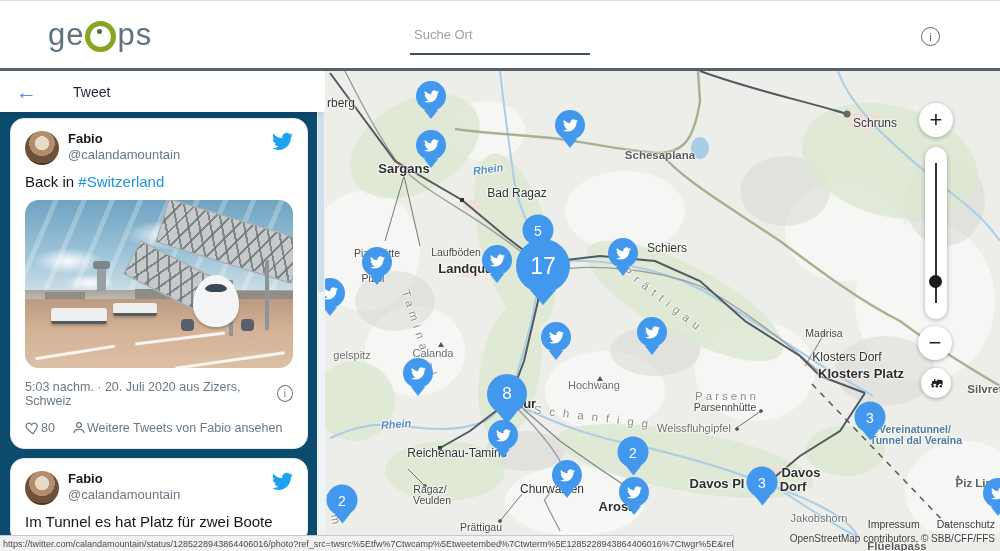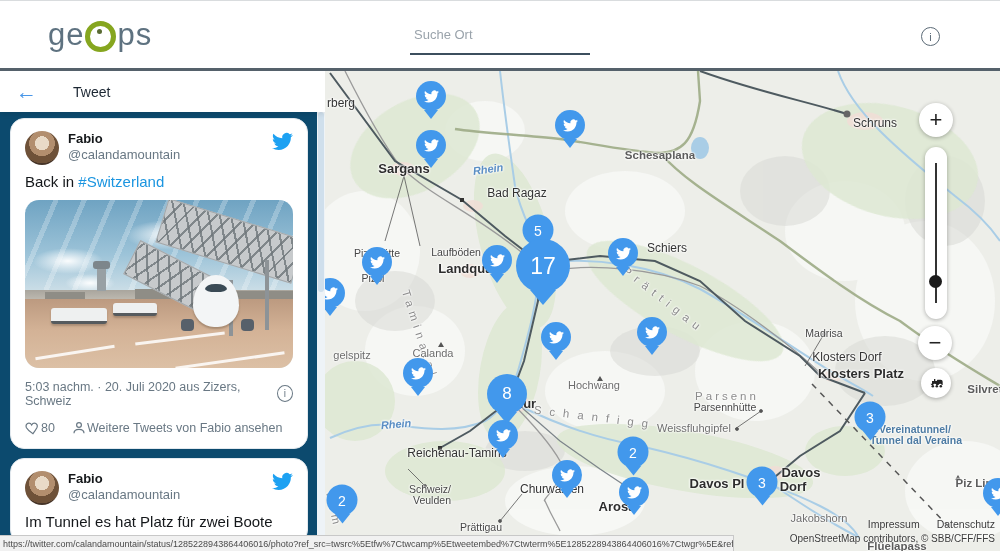--- a/index.html
+++ b/index.html
@@ -343,21 +343,21 @@
       <span class="lbl peak" style="left: 108px; top: 282px; transform: translate(-50%, -50%);">Calanda</span>
       <span class="lbl peak" style="left: 27px; top: 284px; transform: translate(-50%, -50%);">gelspitz</span>
       <span class="lbl peak" style="left: 269px; top: 314px; transform: translate(-50%, -50%);">Hochwang</span>
       <span class="lbl town-lg" style="left: 196px; top: 332px; transform: translate(-50%, -50%);">Chur</span>
       <span class="lbl water" style="left: 71px; top: 353px; transform: translate(-50%, -50%) rotate(-5deg);">Rhein</span>
       <span class="lbl town" style="left: 132px; top: 382px; transform: translate(-50%, -50%);">Reichenau-Tamins</span>
       <span class="lbl region" style="left: 270px; top: 346px; transform: translate(-50%, -50%) rotate(7deg); letter-spacing: 8px;">Schanfigg</span>
       <span class="lbl peak" style="left: 369px; top: 357px; transform: translate(-50%, -50%);">Weissfluhgipfel</span>
       <span class="lbl region" style="left: 402px; top: 325px; transform: translate(-50%, -50%); letter-spacing: 3px;">Parsenn</span>
       <span class="lbl place-sm" style="left: 400px; top: 336px; transform: translate(-50%, -50%);">Parsennhütte</span>
-      <span class="lbl place-sm" style="left: 105px; top: 418px; transform: translate(-50%, -50%);">Schweiz/</span>
+      <span class="lbl place-sm" style="left: 105px; top: 418px; transform: translate(-50%, -50%);">Ragaz/</span>
       <span class="lbl place-sm" style="left: 107px; top: 429px; transform: translate(-50%, -50%);">Veulden</span>
       <span class="lbl town" style="left: 227px; top: 418px; transform: translate(-50%, -50%);">Churwalden</span>
       <span class="lbl town-lg" style="left: 292px; top: 435px; transform: translate(-50%, -50%);">Arosa</span>
       <span class="lbl place-sm" style="left: 156px; top: 456px; transform: translate(-50%, -50%);">Prättigau</span>
       <span class="lbl place-sm" style="left: 499px; top: 262px; transform: translate(-50%, -50%);">Madrisa</span>
       <span class="lbl town" style="left: 522px; top: 286px; transform: translate(-50%, -50%);">Klosters Dorf</span>
       <span class="lbl town-lg" style="left: 536px; top: 302px; transform: translate(-50%, -50%);">Klosters Platz</span>
       <span class="lbl peak-bold" style="left: 665px; top: 318px; transform: translate(-50%, -50%);">Silvretta</span>
       <span class="lbl tunnel" style="left: 590px; top: 358px; transform: translate(-50%, -50%);">Vereinatunnel/</span>
       <span class="lbl tunnel" style="left: 591px; top: 369px; transform: translate(-50%, -50%);">Tunnel dal Veraina</span>

